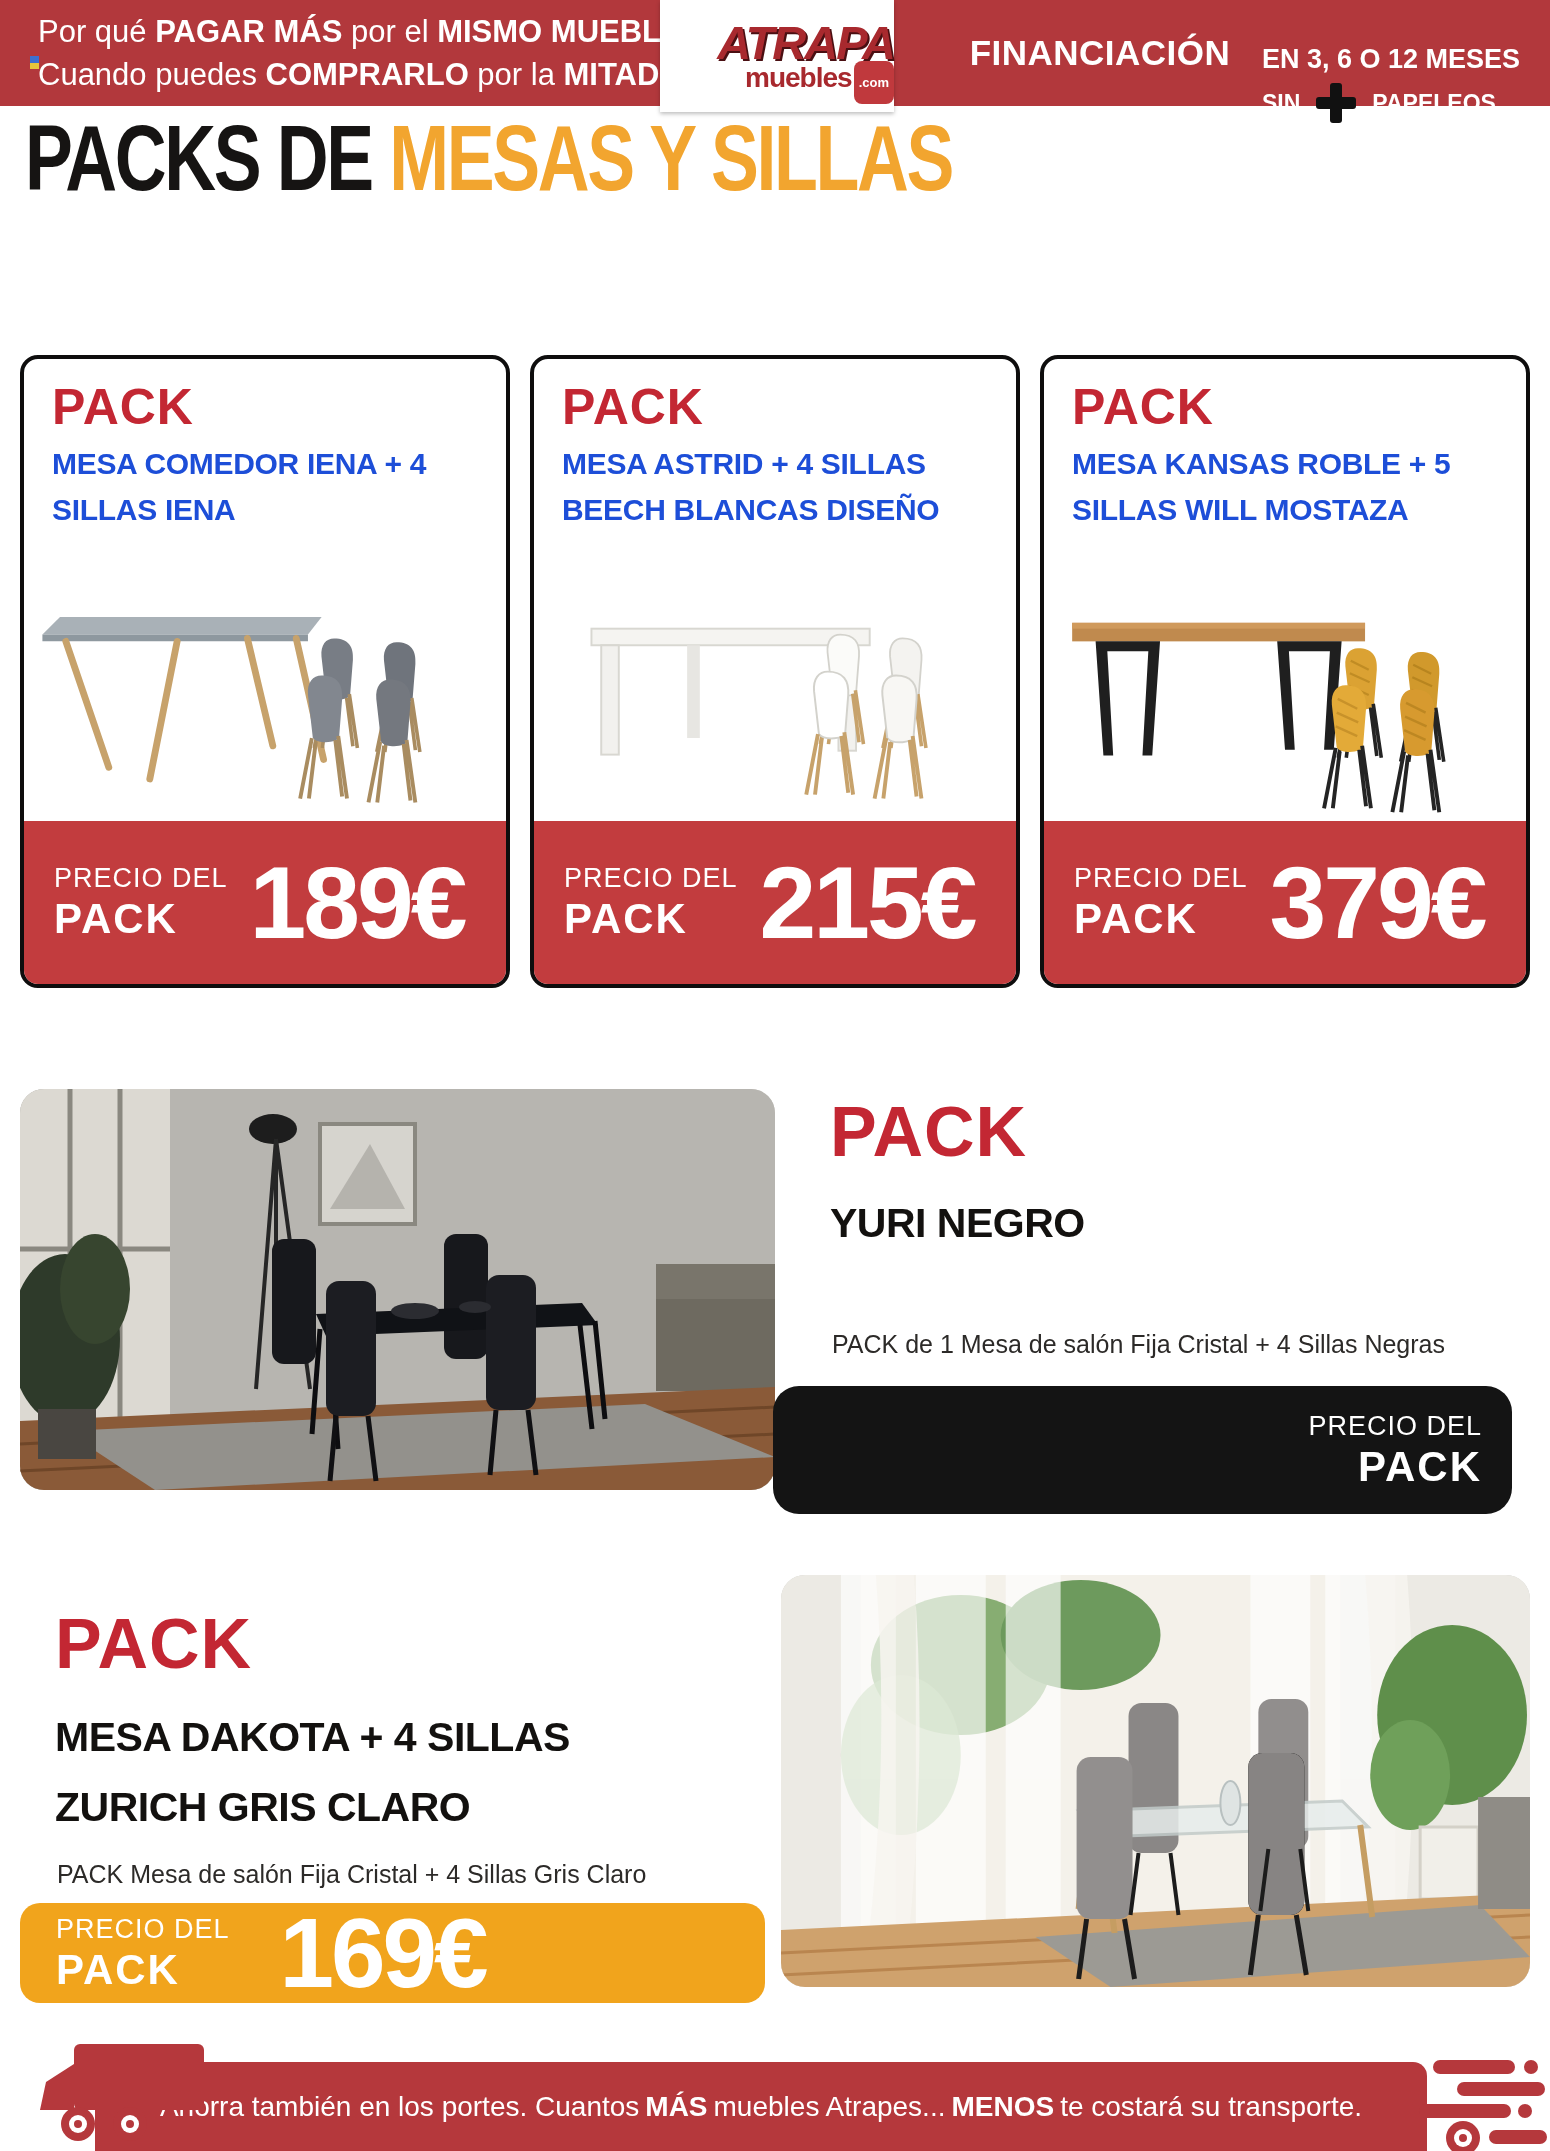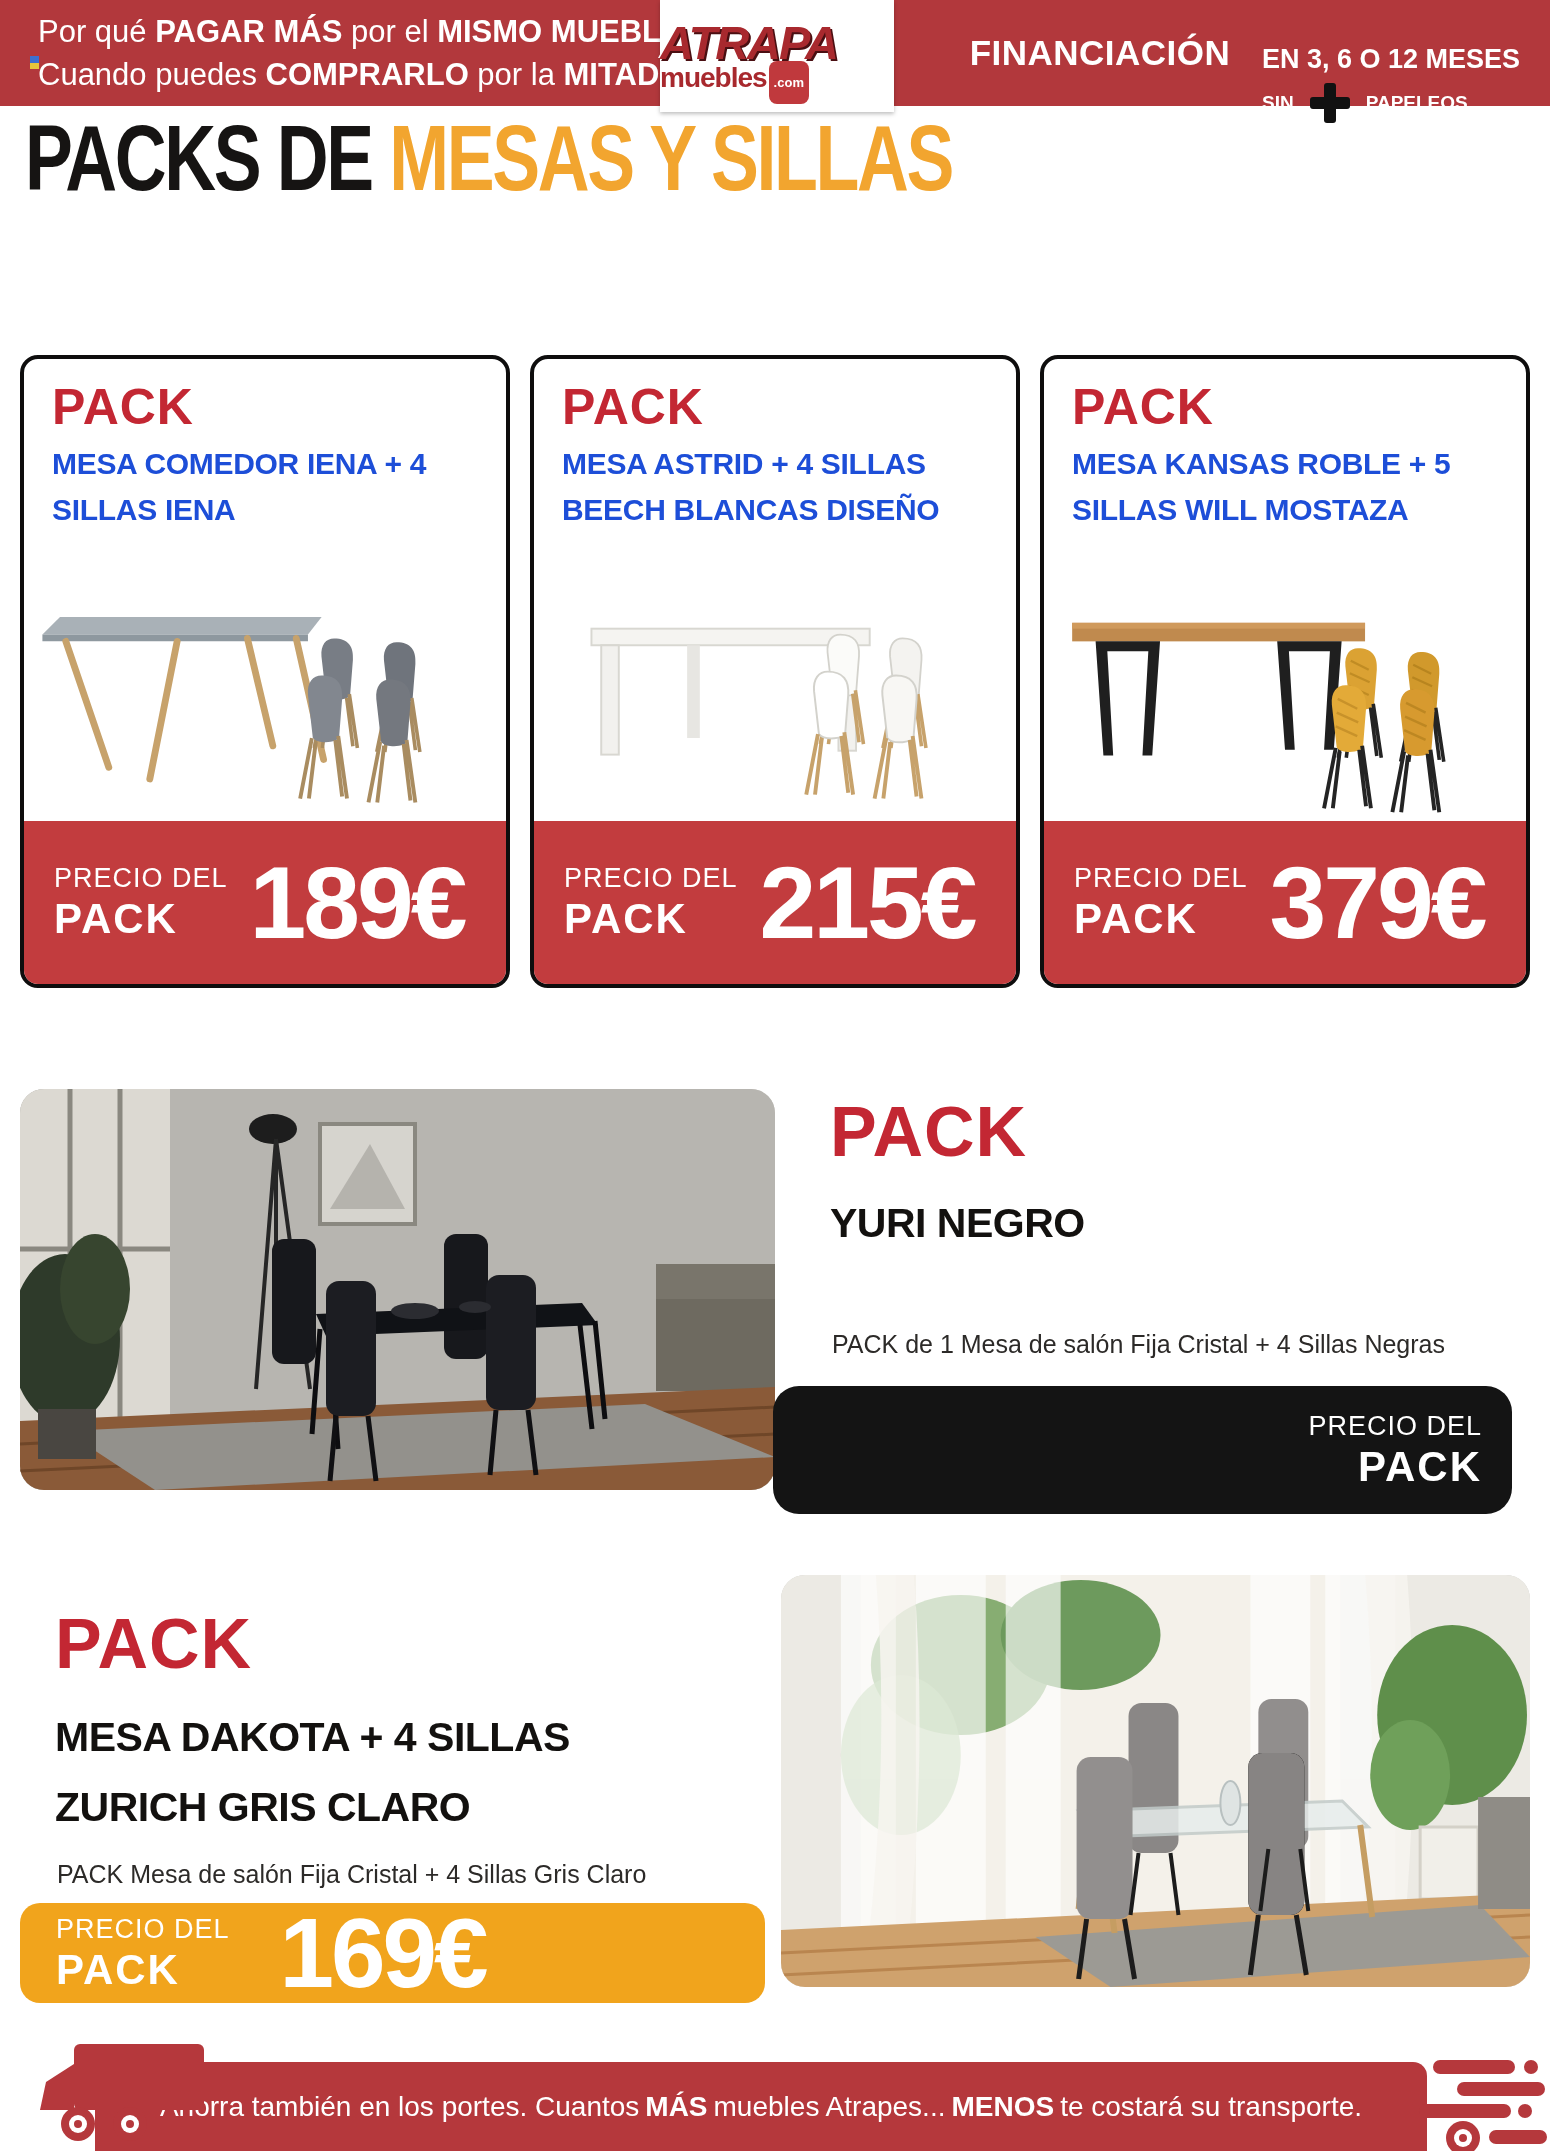--- a/index.html
+++ b/index.html
@@ -6,32 +6,32 @@
   #page{position:relative;width:1550px;height:2151px;background:#ffffff;overflow:hidden;
         font-family:"Liberation Sans",sans-serif;margin:0 auto;}
 
   
   .header{position:absolute;left:0;top:0;width:1550px;height:106px;background:#b2383c;}
   .tagline{position:absolute;left:38px;top:10px;color:#fff;font-size:31px;line-height:43px;font-weight:400;white-space:nowrap;}
   .tagline b{font-weight:700;}
   .artifact{position:absolute;left:30px;top:56px;width:9px;height:18px;
             background:linear-gradient(#3c6fd0 0 40%,#e8c63a 40% 75%,#b2383c 75% 100%);}
   .logo-box{position:absolute;left:660px;top:0;width:234px;height:112px;background:#ffffff;
-            display:flex;flex-direction:column;align-items:flex-start;justify-content:center;z-index:3;
+            display:flex;flex-direction:column;align-items:flex-end;justify-content:center;z-index:3;
             box-shadow:0 2px 4px rgba(0,0,0,.25);}
   .logo-main{font-size:47px;font-weight:800;font-style:italic;color:#a8292e;letter-spacing:-2px;line-height:44px;
              text-shadow:2px 2px 0 #4a0f12, -1px -1px 0 #ffffff;}
   .logo-sub{font-size:28px;font-weight:800;color:#a8292e;line-height:26px;letter-spacing:-1px;}
   .logo-tld{font-size:13px;font-weight:700;color:#fff;background:#c0393d;border-radius:8px;padding:14px 5px;margin-left:2px;}
   .financiacion{position:absolute;left:945px;top:0;width:310px;height:106px;display:flex;align-items:center;justify-content:center;
                 color:#fff;font-size:35px;font-weight:700;letter-spacing:.5px;}
   .fin-right{position:absolute;left:1262px;top:12px;width:270px;color:#fff;margin-top:32px;}
   .fin-months{font-size:27px;font-weight:700;white-space:nowrap;}
   .fin-line2{display:flex;align-items:center;gap:16px;margin-top:8px;}
-  .fin-line2 .w{font-size:19px;font-weight:700;}
+  .fin-line2 .w{font-size:23px;font-weight:700;}
   .plus{position:relative;width:40px;height:40px;}
   .plus::before,.plus::after{content:"";position:absolute;background:#111;}
   .plus::before{left:14px;top:0;width:12px;height:40px;border-radius:3px;}
   .plus::after{left:0;top:14px;width:40px;height:12px;border-radius:3px;}
 
   
   .page-title{position:absolute;left:25px;top:108px;margin:0;font-size:92px;font-weight:800;letter-spacing:-3px;
               transform:scaleX(.78);transform-origin:left top;white-space:nowrap;line-height:100px;}
   .page-title .t-black{color:#161413;}
   .page-title .t-orange{color:#f2a52f;}

